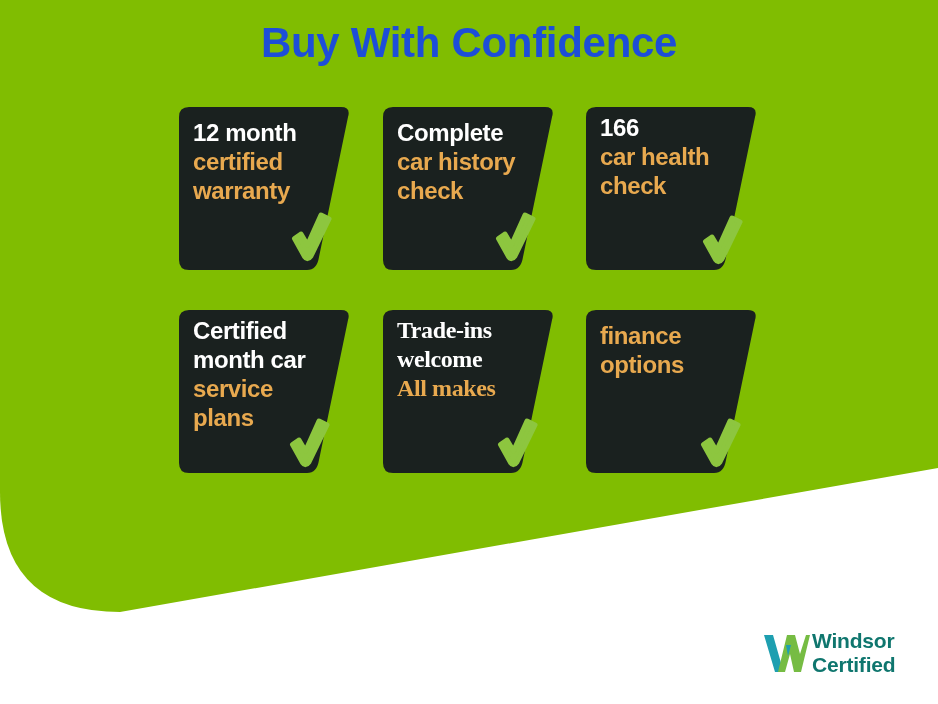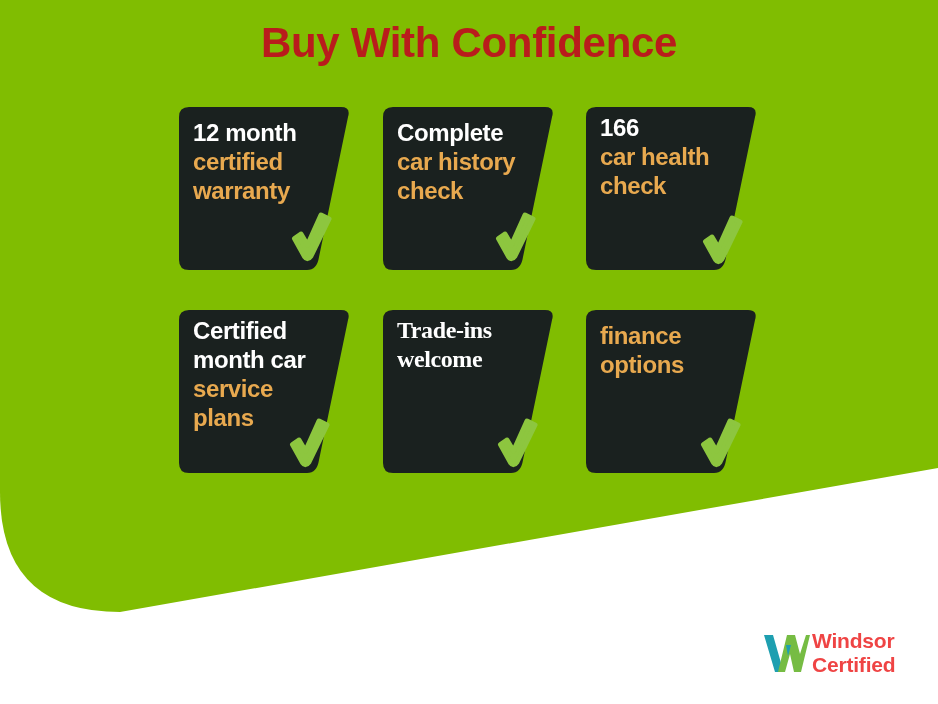--- a/index.html
+++ b/index.html
@@ -23,21 +23,21 @@
     left: 0; top: 0;
     width: 938px; height: 704px;
   }
   
   #page-title {
     position: absolute;
     left: 0;
     top: 17px;
     width: 938px;
     text-align: center;
-    color: #b91c1c;
+    color: #1d4ed8;
     font-size: 42px;
     font-weight: bold;
     letter-spacing: -0.3px;
     line-height: 52px;
     white-space: nowrap;
   }
   
   #cards {
     position: absolute;
     left: 179px;
@@ -97,21 +97,21 @@
     left: 0; top: 3px;
     width: 48px; height: 42px;
   }
   #logo-text {
     position: absolute;
     left: 50px;
     top: 0px;
     width: 116px;
   }
   .logo-line {
-    color: #ef4444;
+    color: #0f766e;
     font-size: 21px;
     font-weight: bold;
     line-height: 24px;
     letter-spacing: -0.2px;
     white-space: nowrap;
   }
 </style>
 </head>
 <body>
 
@@ -182,20 +182,21 @@
       </svg>
     </div>
 
     <div class="card col1 row1">
       <svg class="card-shape" viewBox="0 0 172 163" preserveAspectRatio="none" aria-hidden="true">
         <path d="M10,0 L162,0 Q172,0 169,10 L140,150 Q138,163 128,163 L10,163 Q0,163 0,153 L0,10 Q0,0 10,0 Z" fill="#1a211f"></path>
       </svg>
       <div class="card-body" style="top:6px;font-family:Liberation Serif, serif;">
         <div class="card-line line-white">Trade-ins</div>
         <div class="card-line line-white">welcome</div>
+        <div class="card-line line-accent">All makes</div>
       </div>
       <svg class="tick" style="left:114px; top:108px;" viewBox="0 0 42 50" aria-hidden="true">
         <path d="M3.5,26.5 L13.5,44.5 Q16.5,49 20,44 L38,7 L30,3 L16.5,33 L10,22 Z" fill="#8dc63f" stroke="#8dc63f" stroke-width="5" stroke-linejoin="round" stroke-linecap="round"></path>
       </svg>
     </div>
 
     <div class="card col2 row1">
       <svg class="card-shape" viewBox="0 0 172 163" preserveAspectRatio="none" aria-hidden="true">
         <path d="M10,0 L162,0 Q172,0 169,10 L140,150 Q138,163 128,163 L10,163 Q0,163 0,153 L0,10 Q0,0 10,0 Z" fill="#1a211f"></path>
       </svg>

